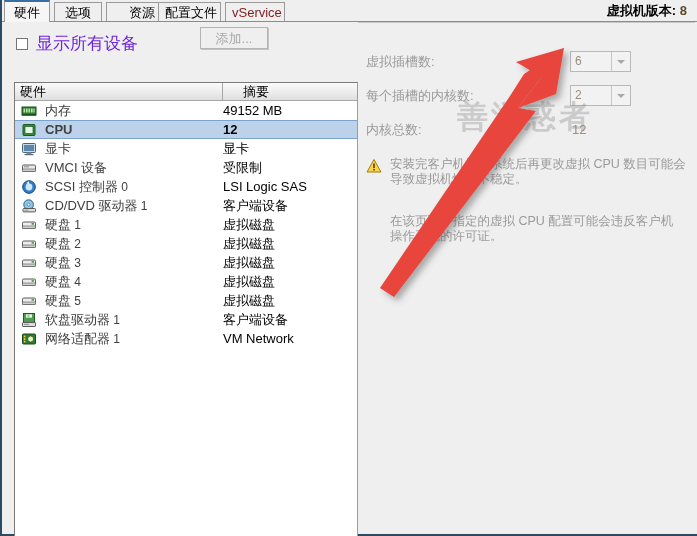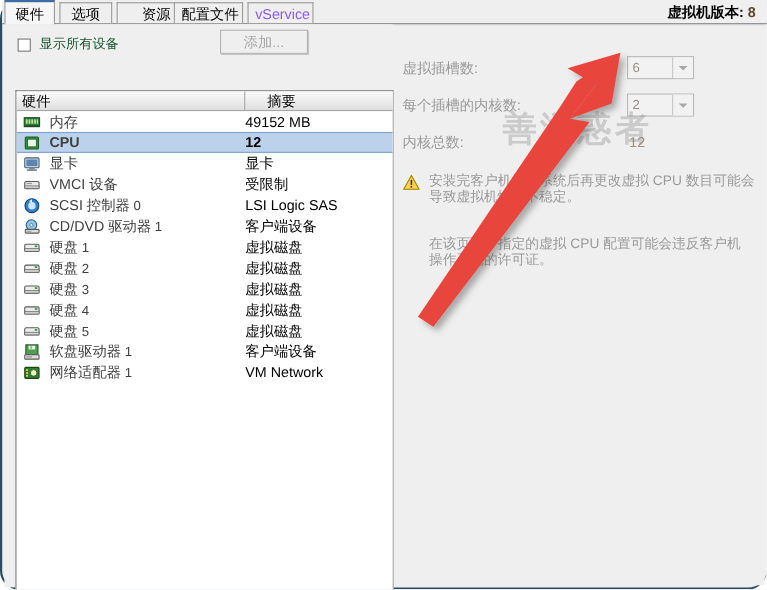--- a/index.html
+++ b/index.html
@@ -11,21 +11,20 @@
     color:#000;
     overflow:hidden;
     position:relative;
   }
   #root{
     position:absolute;inset:0;
     background:#efefef;
     border-left:2px solid #2e4a63;
     border-bottom:2px solid #2e4a63;
     box-sizing:border-box;
-    border-radius:17px;
   }
 
   
   .tabstrip{
     position:absolute;left:0;top:0;width:697px;height:22px;
     background:#efefef;
   }
   .tabstrip:after{
     content:"";position:absolute;left:0;right:0;bottom:0;height:1px;background:#8c8c8c;
   }
@@ -43,52 +42,52 @@
     white-space:nowrap;
     z-index:1;
   }
   .tab.active{
     top:0;height:22px;line-height:21px;
     background:#f6f6f6;
     border-top:2px solid #3a6ea5;
     z-index:3;
     font-weight:normal;
   }
-  .tab.inactive-blue{color:#8b5cf6;}
+  .tab.inactive-blue{color:#7f1d1d;}
 
   
   .leftpane{
     position:absolute;left:2px;top:22px;width:352px;height:512px;
     background:#efefef;
     box-sizing:border-box;
   }
   .cbrow{
     position:absolute;left:12px;top:10px;display:flex;align-items:center;
   }
   .checkbox{
     width:12px;height:12px;
     border:1px solid #767676;
     background:#fff;
     box-sizing:border-box;
     display:inline-block;
   }
-  .cblabel{margin-left:8px;font-size:12px;color:#14532d;}
+  .cblabel{margin-left:8px;font-size:17px;color:#6d28d9;}
 
   .btn{
     position:absolute;top:5px;
     height:22px;line-height:21px;
     box-sizing:border-box;
     background:#efefef;
     border:1px solid #b4b4b4;
     color:#a8a8a8;
     text-align:center;
     font-size:13px;
     box-shadow:1px 1px 0 rgba(0,0,0,0.18);
   }
-  #btn-add{left:196px;width:80px;}
+  #btn-add{left:196px;width:68px;}
   #btn-remove{left:278px;width:76px;}
 
   .listframe{
     position:absolute;left:10px;top:60px;width:344px;height:465px;
     background:#fff;
     border:1px solid #9d9d9d;
     border-top-color:#7a7a7a;
     border-left-color:#7a7a7a;
     box-sizing:border-box;
     overflow:hidden;

